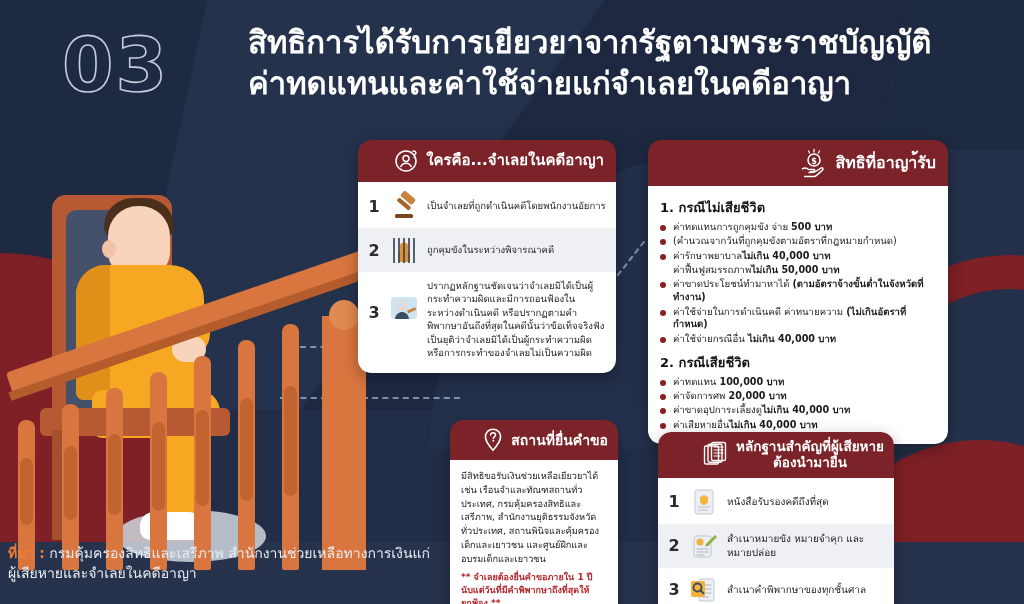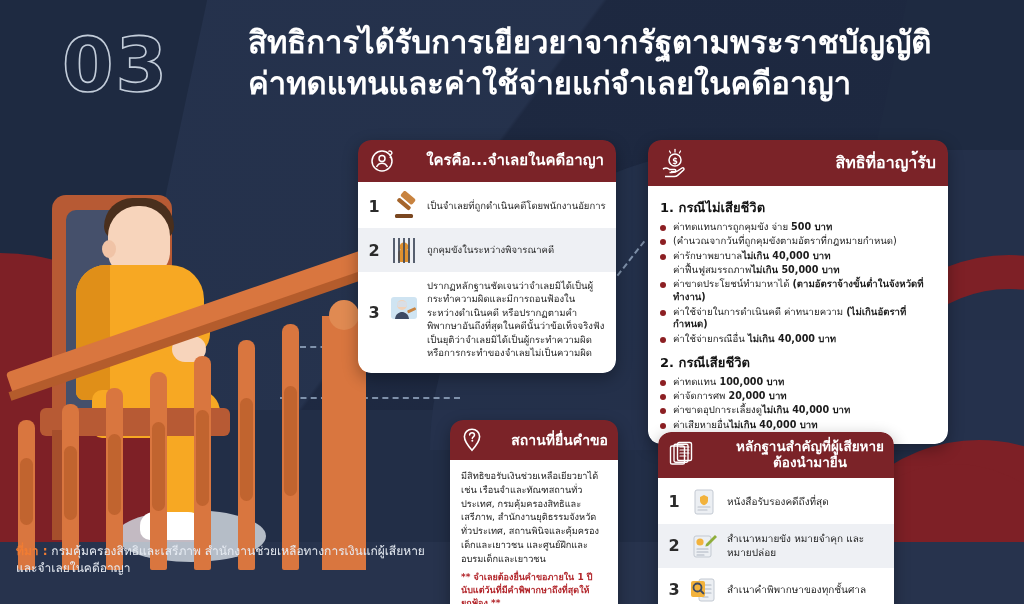--- a/index.html
+++ b/index.html
@@ -160,21 +160,21 @@
     color:#ffffff; font-weight:700; font-size:31px; line-height:1.32;
     text-align:left;
   }
   .title-line { display:block; white-space:nowrap; }
 
   
   .card { position:absolute; border-radius:13px; overflow:hidden;
           box-shadow:0 5px 16px rgba(0,0,0,.32); }
   .card-head {
     background:#7b2328; color:#fff;
-    display:flex; align-items:center; justify-content:space-between; gap:26px;
+    display:flex; align-items:center; justify-content:flex-end; gap:6px;
     padding:8px 12px; font-weight:700;
   }
   .card-head-title { line-height:1.18; text-align:center; }
   .card-body { background:#ffffff; }
 
   .hicon { flex:0 0 auto; display:block; }
 
   
   #card-who { left:358px; top:140px; width:258px; }
   #card-who .card-head { font-size:15px; border-radius:13px 13px 0 0; }
@@ -214,22 +214,22 @@
   .place-note { font-size:9px; line-height:1.45; color:#b3272c; font-weight:700; margin-top:5px; }
 
   
   #card-docs { left:658px; top:432px; width:236px; }
   #card-docs .card-head { font-size:13.5px; border-radius:13px 13px 0 0; padding:7px 10px; }
   #card-docs .card-body { border-radius:0 0 13px 13px; padding:2px 0 5px; }
   #card-docs .row-tx { font-size:10px; }
 
   
   .footer {
-    position:absolute; left:16px; top:543px; width:430px;
-    font-size:12px; line-height:1.45; color:#e7ecf3;
+    position:absolute; left:8px; top:543px; width:430px;
+    font-size:14px; line-height:1.45; color:#e7ecf3;
   }
   .footer b { color:#f07c33; font-weight:700; }
 </style>
 </head>
 <body>
 
 <div class="bg">
   <div class="bg-base"></div>
   <div class="bg-panel-top"></div>
   <div class="bg-sheen"></div>

